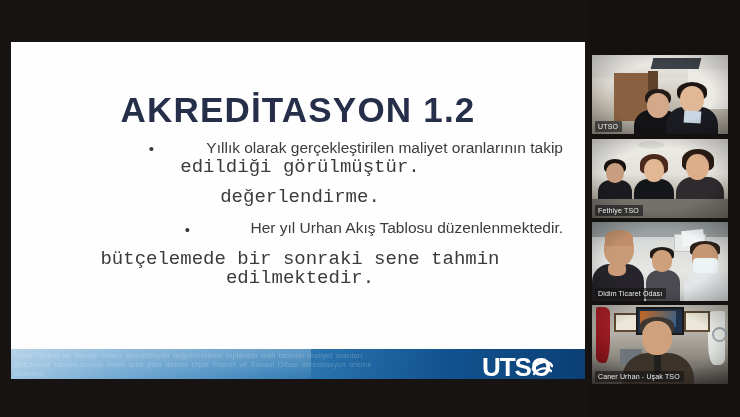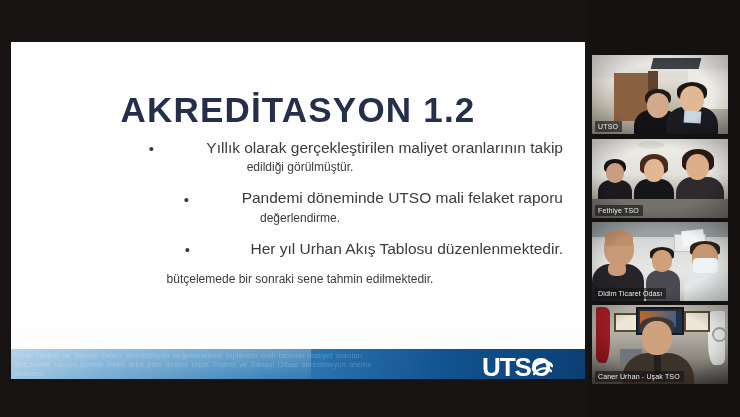--- a/index.html
+++ b/index.html
@@ -92,23 +92,24 @@
     color: #3b3b3b;
     font-size: 15px;
     vertical-align: middle;
   }
   .gap-md { display: inline-block; width: 44px; }
   .gap-lg { display: inline-block; width: 52px; }
 
   .bullet-cont {
     display: block;
     text-align: center;
-    font-size: 12px;
+    font-size: 19px;
     line-height: 19px;
     color: #3b3b3b;
+    font-family: Liberation Mono, monospace;
   }
 
   
   .slide-footer {
     position: absolute;
     left: 0;
     bottom: 0;
     width: 574px;
     height: 30px;
     background: linear-gradient(95deg, #9dc4e0 0%, #6ea7d2 18%, #2f7bb5 48%, #11528f 76%, #0b3f74 100%);
@@ -323,25 +324,20 @@
           <div class="bullet-row">
             <span class="bullet-first">
               <span class="bullet-marker">•</span>
               <span class="gap-md"></span>
               <span>Yıllık olarak gerçekleştirilen maliyet oranlarının takip</span>
             </span>
             <span class="bullet-cont">edildiği görülmüştür.</span>
           </div>
 
           <div class="bullet-row">
-            <span class="bullet-first">
-              <span class="bullet-marker">•</span>
-              <span class="gap-md"></span>
-              <span>Pandemi döneminde UTSO mali felaket raporu</span>
-            </span>
             <span class="bullet-cont">değerlendirme.</span>
           </div>
 
           <div class="bullet-row">
             <span class="bullet-first">
               <span class="bullet-marker">•</span>
               <span class="gap-lg"></span>
               <span>Her yıl Urhan Akış Tablosu düzenlenmektedir.</span>
             </span>
           </div>

